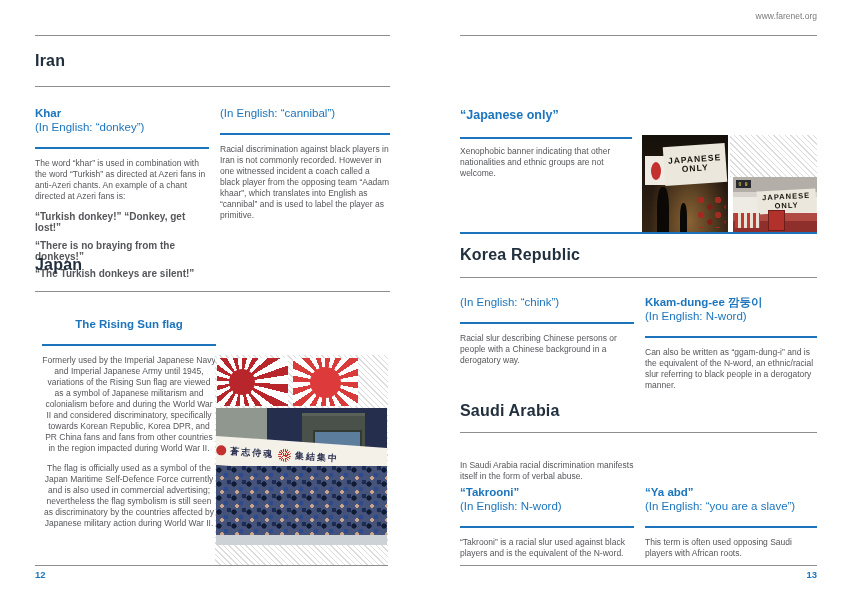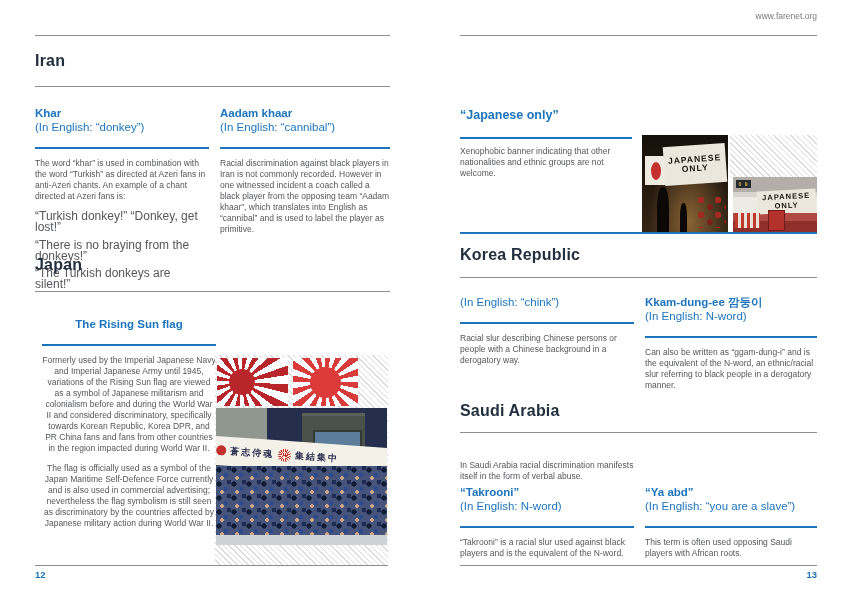--- a/index.html
+++ b/index.html
@@ -13,21 +13,21 @@
   .blue-divider{position:absolute;height:2px;background:#1c75bc;}
 
   .country-title{position:absolute;font-size:16px;font-weight:700;color:#22303e;letter-spacing:0.2px;}
   .section-title{position:absolute;font-size:12.5px;font-weight:700;color:#1c75bc;}
 
   .term-col{position:absolute;width:174px;}
   .term-name{font-size:11.5px;font-weight:700;color:#1c75bc;line-height:14px;margin:0;}
   .term-sub{font-size:11.5px;font-weight:400;color:#1c75bc;line-height:14px;margin:0;}
   .term-rule{height:2px;background:#1c75bc;margin:13px 0 9px 0;}
   .body-txt{font-size:8.5px;line-height:11px;color:#55565a;margin:0 0 9px 0;}
-  .chant{font-size:12px;line-height:11px;color:#55565a;margin:0 0 6.5px 0;}
+  .chant{font-size:10px;line-height:11px;color:#55565a;margin:0 0 6.5px 0;font-weight:bold;}
 
   .page-num{position:absolute;font-size:9.5px;font-weight:700;color:#1c75bc;}
   .site-url{position:absolute;font-size:8.5px;color:#7a7a7a;}
 
   .hatch{background-image:repeating-linear-gradient(45deg,#dcdcdc 0 1px,#ffffff 1px 4px);}
 
   
   #jp-media{position:absolute;left:215px;top:355px;width:173px;height:211px;}
   .flag{position:absolute;top:3px;height:48px;background:#ffffff;overflow:hidden;}
   #flag1{left:2px;width:71px;}
@@ -105,21 +105,20 @@
       <p class="term-name">Khar</p>
       <p class="term-sub">(In English: “donkey”)</p>
       <div class="term-rule"></div>
       <p class="body-txt">The word “khar” is used in combination with the word “Turkish” as directed at Azeri fans in anti-Azeri chants. An example of a chant directed at Azeri fans is:</p>
       <p class="chant">“Turkish donkey!” “Donkey, get lost!”</p>
       <p class="chant">“There is no braying from the donkeys!”</p>
       <p class="chant">“The Turkish donkeys are silent!”</p>
     </div>
 
     <div class="term-col" style="left:220px;top:106px;width:170px;">
-      <p class="term-name">Aadam khaar</p>
       <p class="term-sub">(In English: “cannibal”)</p>
       <div class="term-rule"></div>
       <p class="body-txt">Racial discrimination against black players in Iran is not commonly recorded. However in one witnessed incident a coach called a black player from the opposing team “Aadam khaar”, which translates into English as “cannibal” and is used to label the player as primitive.</p>
     </div>
 
     <div class="country-title" style="left:35px;top:256px;">Japan</div>
     <div class="rule" style="left:35px;top:291px;width:355px;"></div>
 
     <div class="term-col" style="left:42px;top:317px;text-align:center;">
       <p class="term-name">The Rising Sun flag</p>

